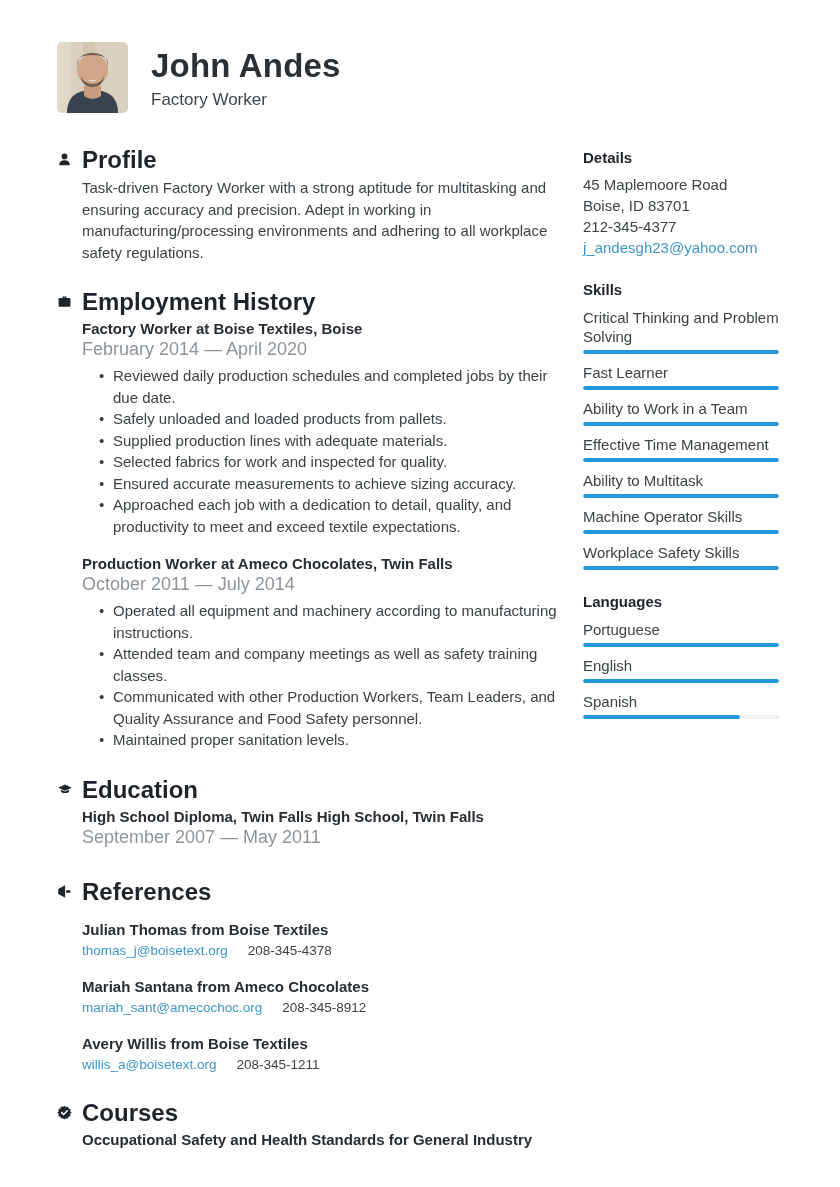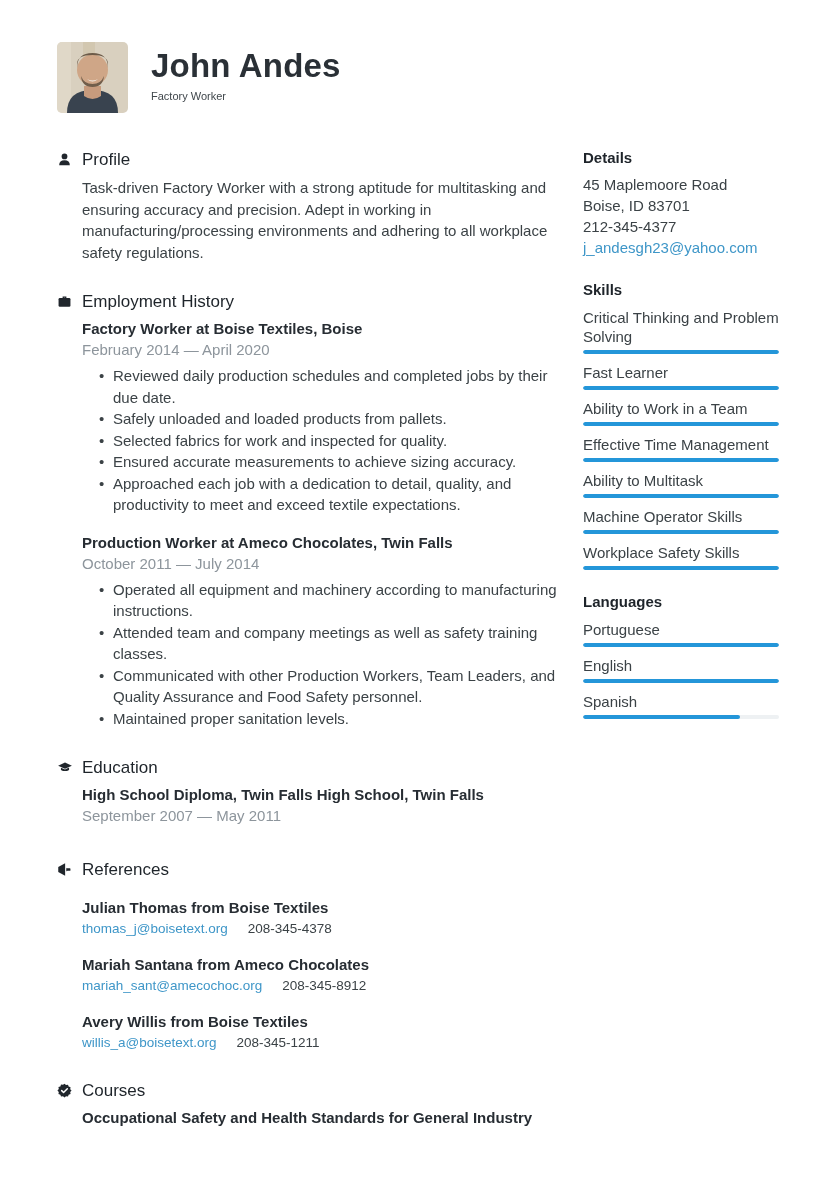--- a/index.html
+++ b/index.html
@@ -16,36 +16,36 @@
     width:840px;height:1187px;overflow:hidden;
     font-family:"Liberation Sans", sans-serif;
     color:var(--body-text);
   }
   .page{width:784px;height:1187px;background:#fff;padding:42px 61px 0 57px;}
   
   .header{display:flex;align-items:flex-start;margin-bottom:35px;}
   .photo{width:71px;height:71px;border-radius:5px;overflow:hidden;flex:0 0 71px;}
   .header-text{margin-left:23px;padding-top:6px;}
   .name{font-size:33px;font-weight:700;color:#2a3036;line-height:36px;letter-spacing:.2px;}
-  .job-title{font-size:11px;color:#40474c;margin-top:6px;}
+  .job-title{font-size:17px;color:#40474c;margin-top:6px;}
   
   .columns{display:flex;}
   .main{width:505px;flex:0 0 505px;}
   .sidebar{margin-left:21px;width:196px;flex:0 0 196px;}
   
   .section{display:flex;margin-bottom:27px;}
   .icon-col{width:25px;flex:0 0 25px;padding-top:4px;color:#20262c;}
   .icon-col svg{display:block;}
   .section-content{flex:1;min-width:0;}
-  .section-heading{font-size:17px;font-weight:400;color:var(--heading-dark);line-height:24px;margin-bottom:5px;}
+  .section-heading{font-size:24px;font-weight:700;color:var(--heading-dark);line-height:24px;margin-bottom:5px;}
   .para{font-size:15px;line-height:21.5px;color:var(--body-text);}
   .job{margin-bottom:17px;}
   .job:last-child{margin-bottom:0;}
   .item-title{font-size:15px;font-weight:700;color:#272d33;line-height:20px;margin-top:3px;}
-  .item-dates{font-size:15px;color:var(--muted-gray);line-height:17px;margin-top:2px;margin-bottom:7px;}
+  .item-dates{font-size:18px;color:var(--muted-gray);line-height:17px;margin-top:2px;margin-bottom:7px;}
   ul.bullets{list-style:none;}
   ul.bullets li{
     font-size:15px;line-height:21.5px;color:var(--body-text);
     padding-left:31px;position:relative;
   }
   ul.bullets li::before{
     content:"•";position:absolute;left:17px;top:0;color:var(--body-text);
   }
   .ref{margin-bottom:17px;margin-top:16px;}
   .ref:last-child{margin-bottom:0;}
@@ -119,20 +119,21 @@
         </div>
         <div class="section-content">
           <div class="section-heading">Employment History</div>
 
           <div class="job">
             <div class="item-title">Factory Worker at Boise Textiles, Boise</div>
             <div class="item-dates">February 2014 — April 2020</div>
             <ul class="bullets">
               <li>Reviewed daily production schedules and completed jobs by their due date.</li>
               <li>Safely unloaded and loaded products from pallets.</li>
+              <li>Supplied production lines with adequate materials.</li>
               <li>Selected fabrics for work and inspected for quality.</li>
               <li>Ensured accurate measurements to achieve sizing accuracy.</li>
               <li>Approached each job with a dedication to detail, quality, and productivity to meet and exceed textile expectations.</li>
             </ul>
           </div>
 
           <div class="job">
             <div class="item-title">Production Worker at Ameco Chocolates, Twin Falls</div>
             <div class="item-dates">October 2011 — July 2014</div>
             <ul class="bullets">

